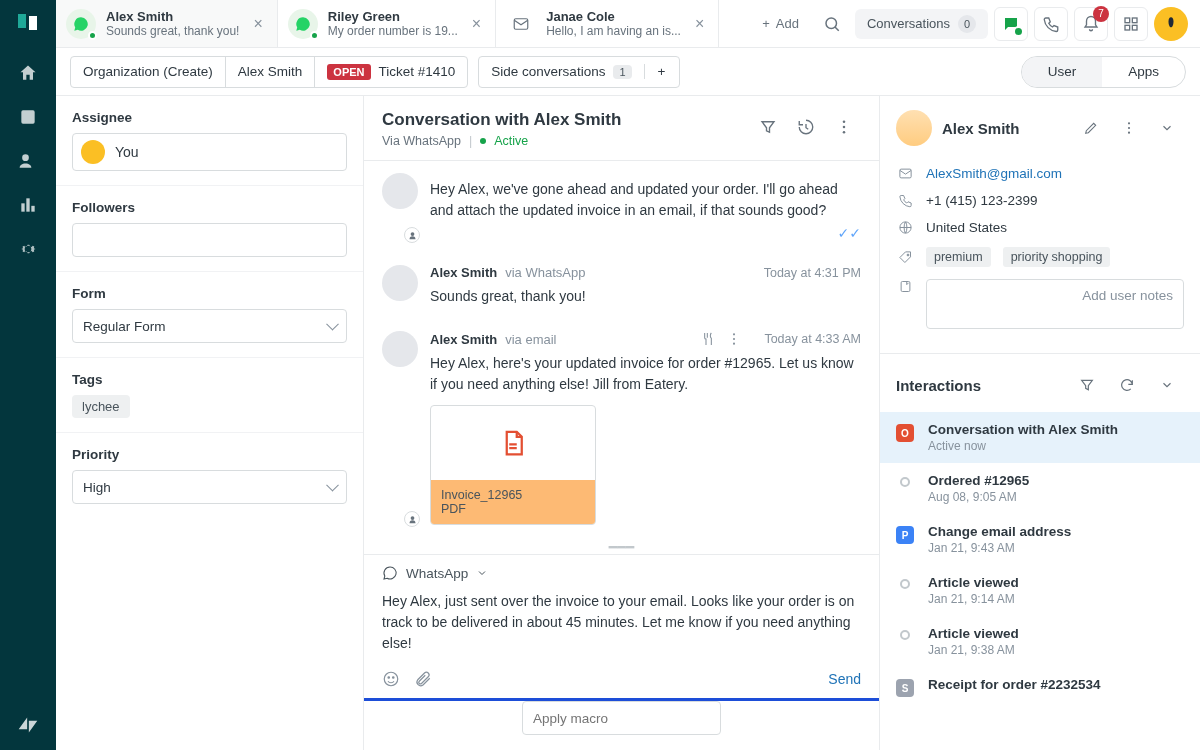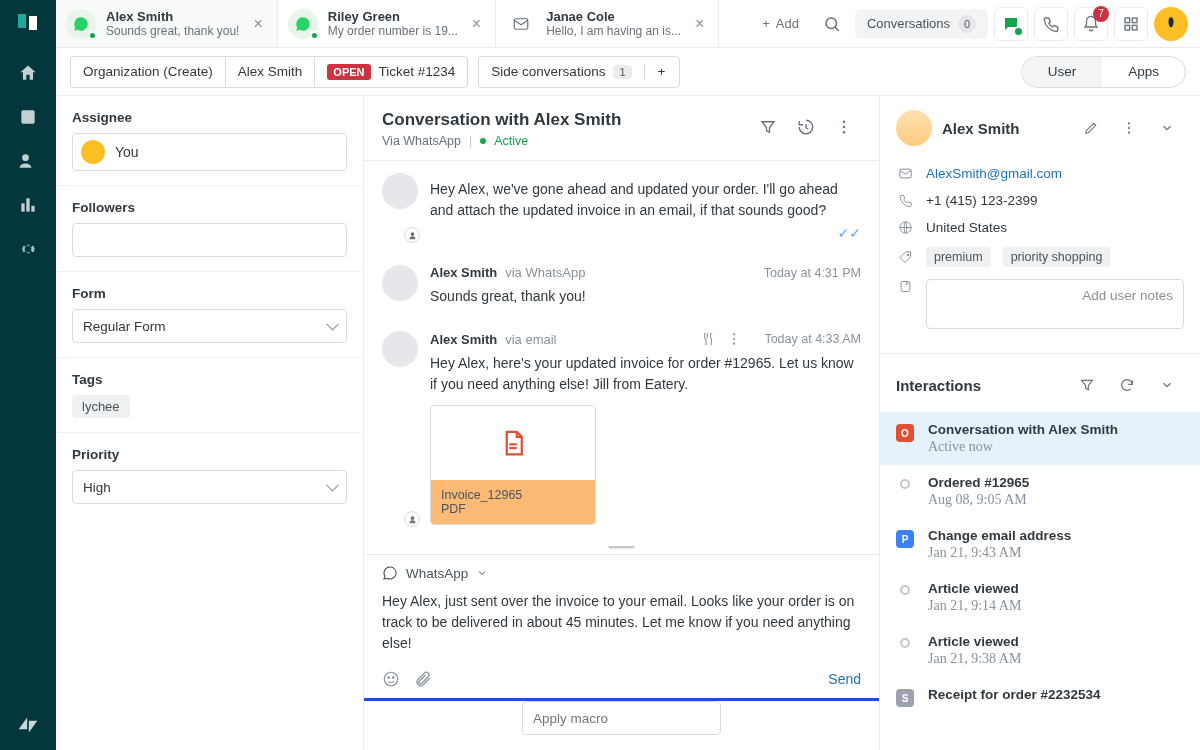--- a/index.html
+++ b/index.html
@@ -126,21 +126,21 @@
   .inter-header h4{font-size:15px;font-weight:600;}
   .inter-header .ia{margin-left:auto;display:flex;gap:6px;color:#87929d;}
 
   .interactions{flex:1;overflow:auto;}
   .int-item{display:flex;gap:14px;padding:10px 16px;align-items:flex-start;cursor:pointer;}
   .int-item.active{background:#e6f2fb;}
   .int-item .ibadge{width:18px;height:18px;border-radius:4px;display:flex;align-items:center;justify-content:center;font-size:10px;font-weight:700;color:#fff;flex-shrink:0;margin-top:2px;}
   .ib-o{background:#e34f32;} .ib-p{background:#3b82f6;} .ib-s{background:#9ca3af;}
   .ib-dot{width:10px;height:10px;border:2px solid #c2c8cc;border-radius:50%;margin:4px 4px 0;}
   .int-item .it{font-size:13.5px;font-weight:600;color:#2f3941;}
-  .int-item .is{font-size:14px;color:#87929d;margin-top:2px;font-family:Liberation Serif, serif;}
+  .int-item .is{font-size:12px;color:#87929d;margin-top:2px;}
 
   svg{display:block;}
 </style>
 </head>
 <body>
 
 <nav class="nav-rail">
   <div class="logo">
     <svg viewBox="0 0 24 24" width="24" height="24">
         <rect x="2" y="4" width="8" height="14" fill="#1fa898"></rect>
@@ -274,21 +274,21 @@
       </div>
     </div>
   </div>
 
   <div class="crumb-bar">
     <div class="crumb-group">
       <div class="cell">Organization (Create)</div>
       <div class="cell">Alex Smith</div>
       <div class="cell">
         <span class="open-tag">OPEN</span>
-        <span>Ticket #1234</span>
+        <span>Ticket #1410</span>
       </div>
     </div>
     <div class="crumb-solo">
       <div class="cell">
         <span>Side conversations</span>
         <span class="count-chip">1</span>
       </div>
       <div class="cell">+</div>
     </div>
     <div class="right-tabs">

